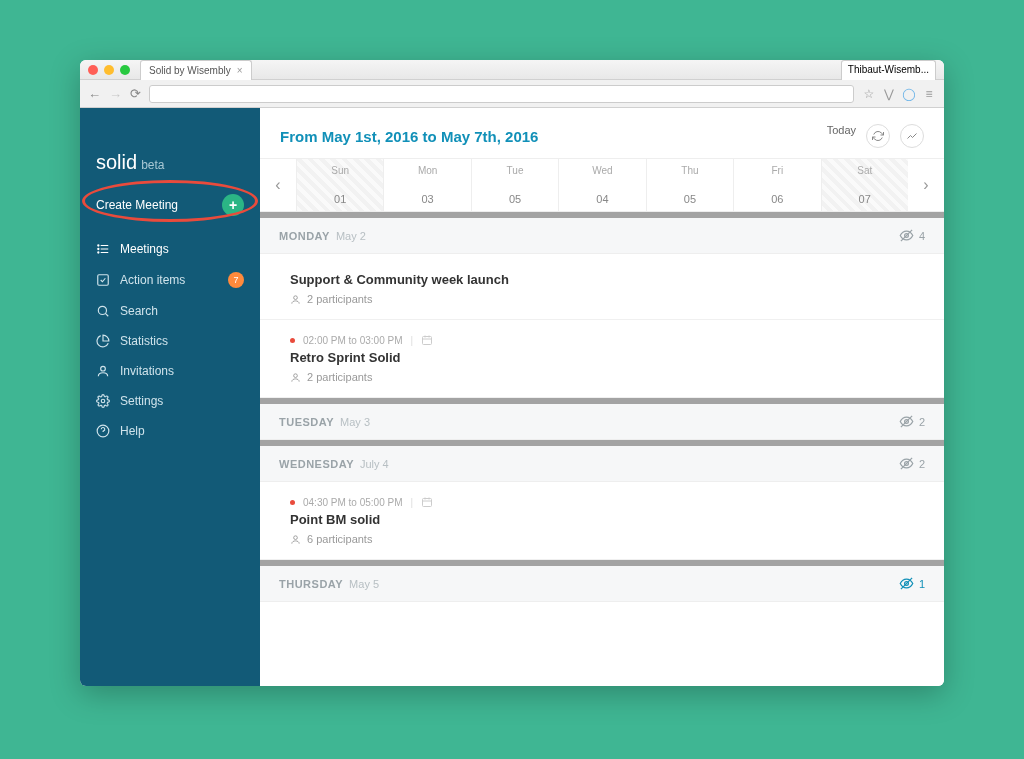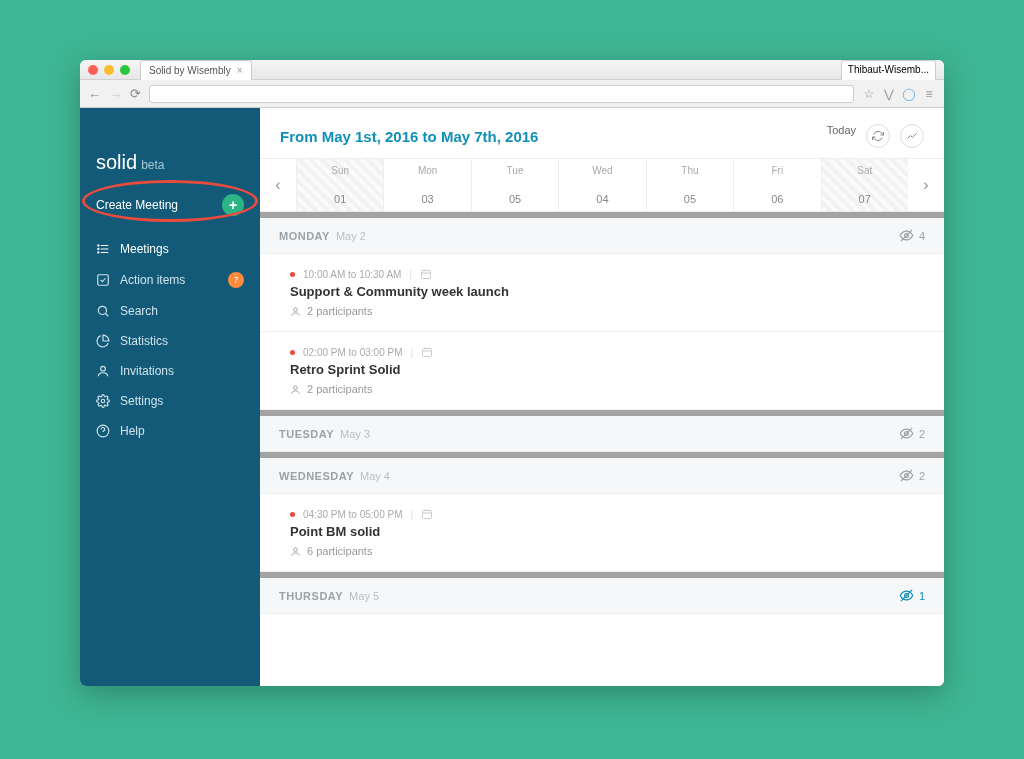--- a/index.html
+++ b/index.html
@@ -245,33 +245,20 @@
                 <svg width="15" height="15" viewBox="0 0 24 24" fill="none" stroke="currentColor" stroke-width="2">
                   <path d="M2 12s3.5-7 10-7 10 7 10 7-3.5 7-10 7S2 12 2 12z"></path>
                   <circle cx="12" cy="12" r="3"></circle>
                   <line x1="3" y1="21" x2="21" y2="3"></line>
                 </svg>
               </span>
               <span>4</span>
             </span>
           </div>
           <div class="meeting">
-            <div class="m-top">
-              <span class="reddot"></span>
-              <span>10:00 AM to 10:30 AM</span>
-              <span class="divider">|</span>
-              <span class="cal-ico">
-                <svg width="12" height="12" viewBox="0 0 24 24" fill="none" stroke="currentColor" stroke-width="2">
-                  <rect x="3" y="5" width="18" height="16" rx="2"></rect>
-                  <line x1="3" y1="10" x2="21" y2="10"></line>
-                  <line x1="8" y1="3" x2="8" y2="7"></line>
-                  <line x1="16" y1="3" x2="16" y2="7"></line>
-                </svg>
-              </span>
-            </div>
             <div class="m-title">Support &amp; Community week launch</div>
             <div class="m-part">
               <span class="p-ico">
                 <svg width="11" height="11" viewBox="0 0 24 24" fill="none" stroke="currentColor" stroke-width="2">
                   <circle cx="12" cy="8" r="4"></circle>
                   <path d="M4 21c0-4 4-6 8-6s8 2 8 6"></path>
                 </svg>
               </span>
               <span>2 participants</span>
             </div>
@@ -310,21 +297,21 @@
                   <path d="M2 12s3.5-7 10-7 10 7 10 7-3.5 7-10 7S2 12 2 12z"></path>
                   <circle cx="12" cy="12" r="3"></circle>
                   <line x1="3" y1="21" x2="21" y2="3"></line>
                 </svg>
               </span>
               <span>2</span>
             </span>
           </div>
           <div class="dayhdr">
             <span class="dow">WEDNESDAY</span>
-            <span class="date">May 4</span>
+            <span class="date">July 4</span>
             <span class="right">
               <span class="eye">
                 <svg width="15" height="15" viewBox="0 0 24 24" fill="none" stroke="currentColor" stroke-width="2">
                   <path d="M2 12s3.5-7 10-7 10 7 10 7-3.5 7-10 7S2 12 2 12z"></path>
                   <circle cx="12" cy="12" r="3"></circle>
                   <line x1="3" y1="21" x2="21" y2="3"></line>
                 </svg>
               </span>
               <span>2</span>
             </span>

